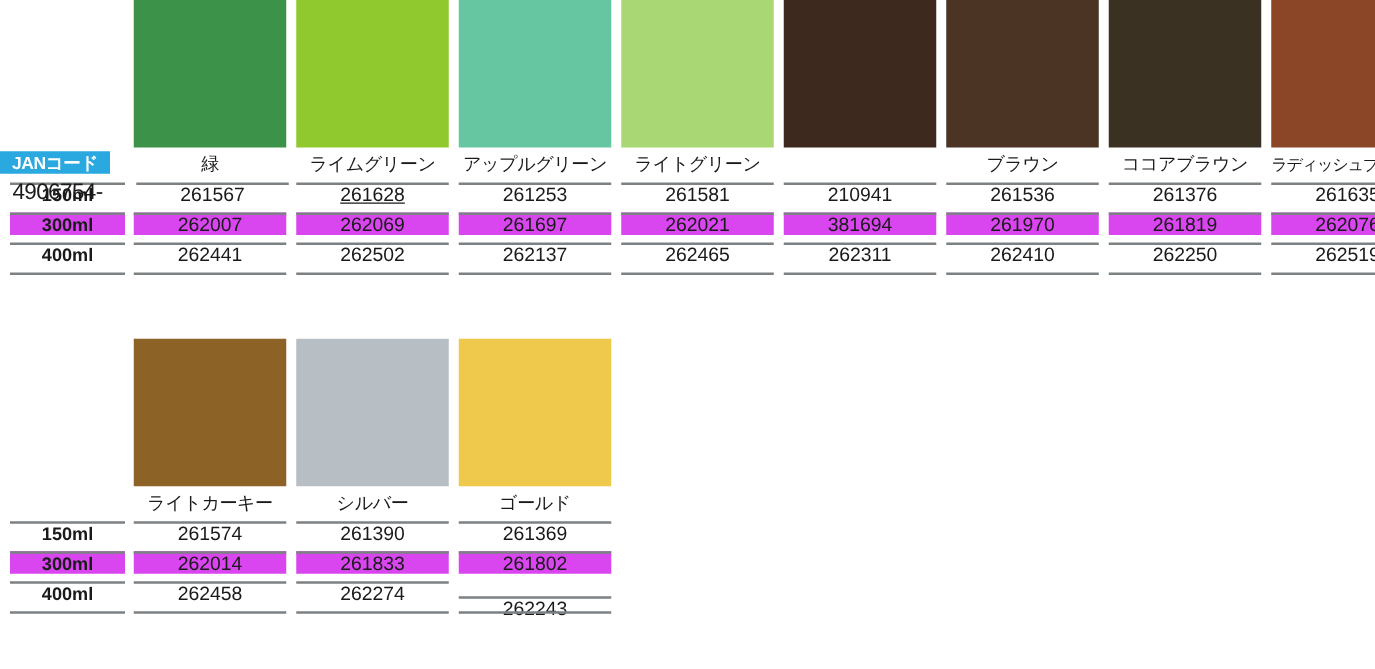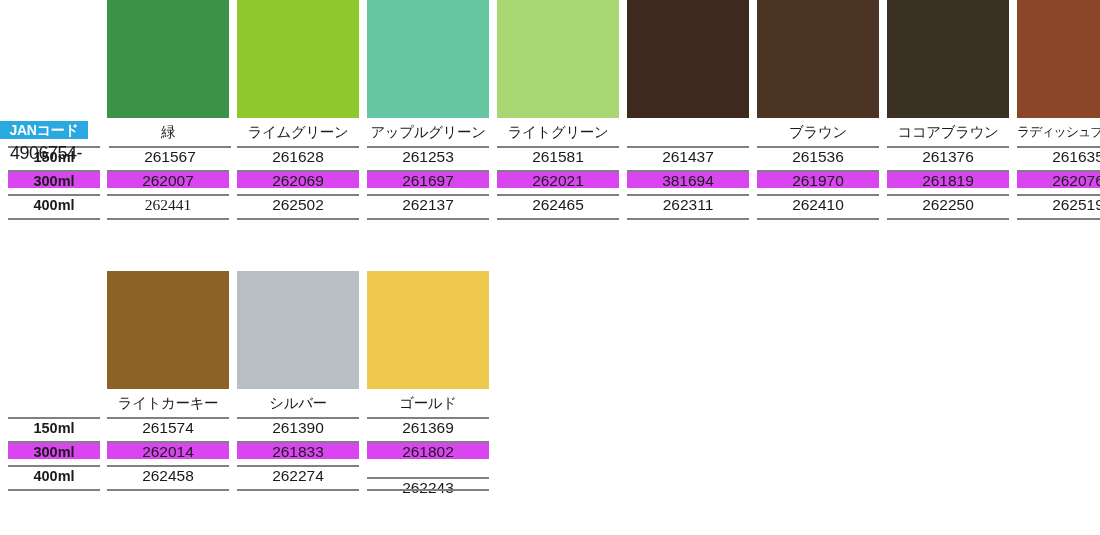--- a/index.html
+++ b/index.html
@@ -162,42 +162,42 @@
         <div class="color-name" style="left: 260px;">アップルグリーン</div>
         <div class="color-name" style="left: 390px;">ライトグリーン</div>
         <div class="color-name" style="left: 650px;">ブラウン</div>
         <div class="color-name" style="left: 780px;">ココアブラウン</div>
         <div class="color-name tight" style="left: 910px;">ラディッシュブラウン</div>
       </div>
     <div class="grid">
         <div class="grid-row">
           <div class="rowhead">150ml</div>
           <div class="cell" style="left: 109px;">261567</div>
-          <div class="cell" style="left: 237px;">261628</div>
+          <div class="cell" style="left: 237px; text-decoration: underline;">261628</div>
           <div class="cell" style="left: 367px;">261253</div>
           <div class="cell" style="left: 497px;">261581</div>
-          <div class="cell" style="left: 627px;">261437</div>
+          <div class="cell" style="left: 627px;">210941</div>
           <div class="cell" style="left: 757px;">261536</div>
           <div class="cell" style="left: 887px;">261376</div>
           <div class="cell" style="left: 1017px;">261635</div>
         </div>
         <div class="grid-row alt">
           <div class="rowhead">300ml</div>
           <div class="cell" style="left: 107px;">262007</div>
           <div class="cell" style="left: 237px;">262069</div>
           <div class="cell" style="left: 367px;">261697</div>
           <div class="cell" style="left: 497px;">262021</div>
           <div class="cell" style="left: 627px;">381694</div>
           <div class="cell" style="left: 757px;">261970</div>
           <div class="cell" style="left: 887px;">261819</div>
           <div class="cell" style="left: 1017px;">262076</div>
         </div>
         <div class="grid-row">
           <div class="rowhead">400ml</div>
-          <div class="cell" style="left: 107px; font-family: Liberation Serif, serif;">262441</div>
+          <div class="cell" style="left: 107px;">262441</div>
           <div class="cell" style="left: 237px;">262502</div>
           <div class="cell" style="left: 367px;">262137</div>
           <div class="cell" style="left: 497px;">262465</div>
           <div class="cell" style="left: 627px;">262311</div>
           <div class="cell" style="left: 757px;">262410</div>
           <div class="cell" style="left: 887px;">262250</div>
           <div class="cell" style="left: 1017px;">262519</div>
         </div>
         <div class="closing">
           <div class="seg head"></div>

